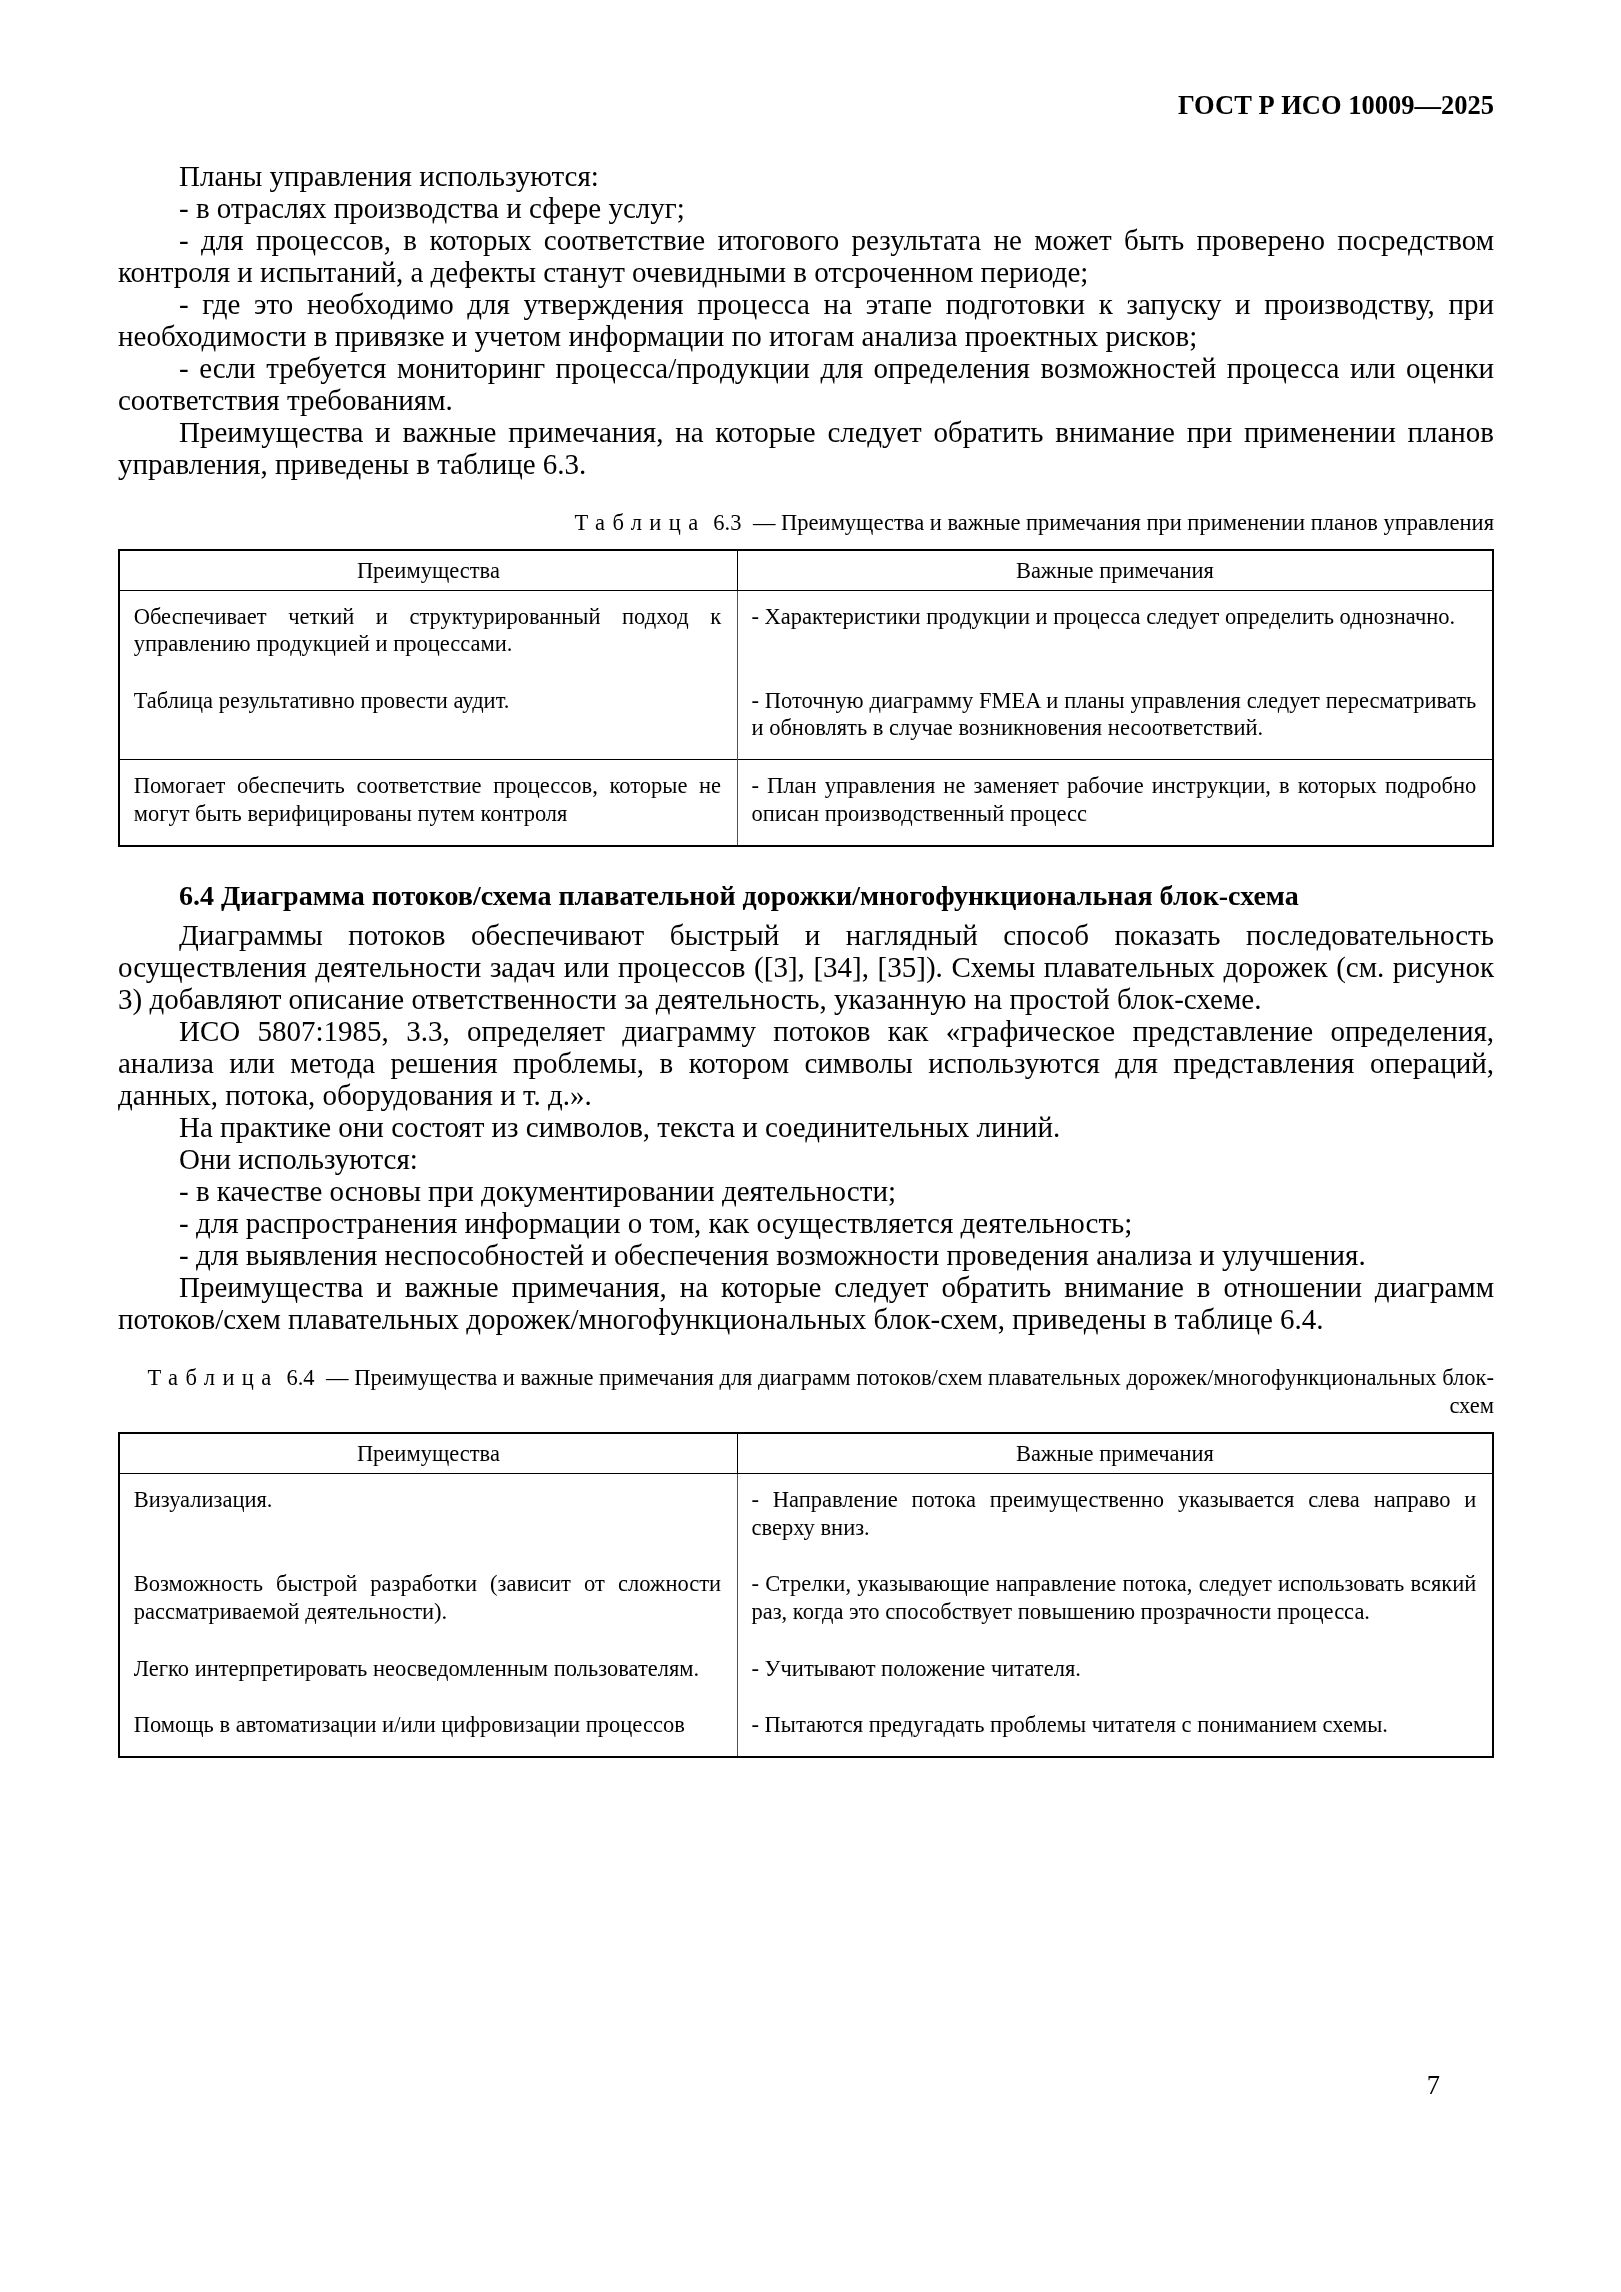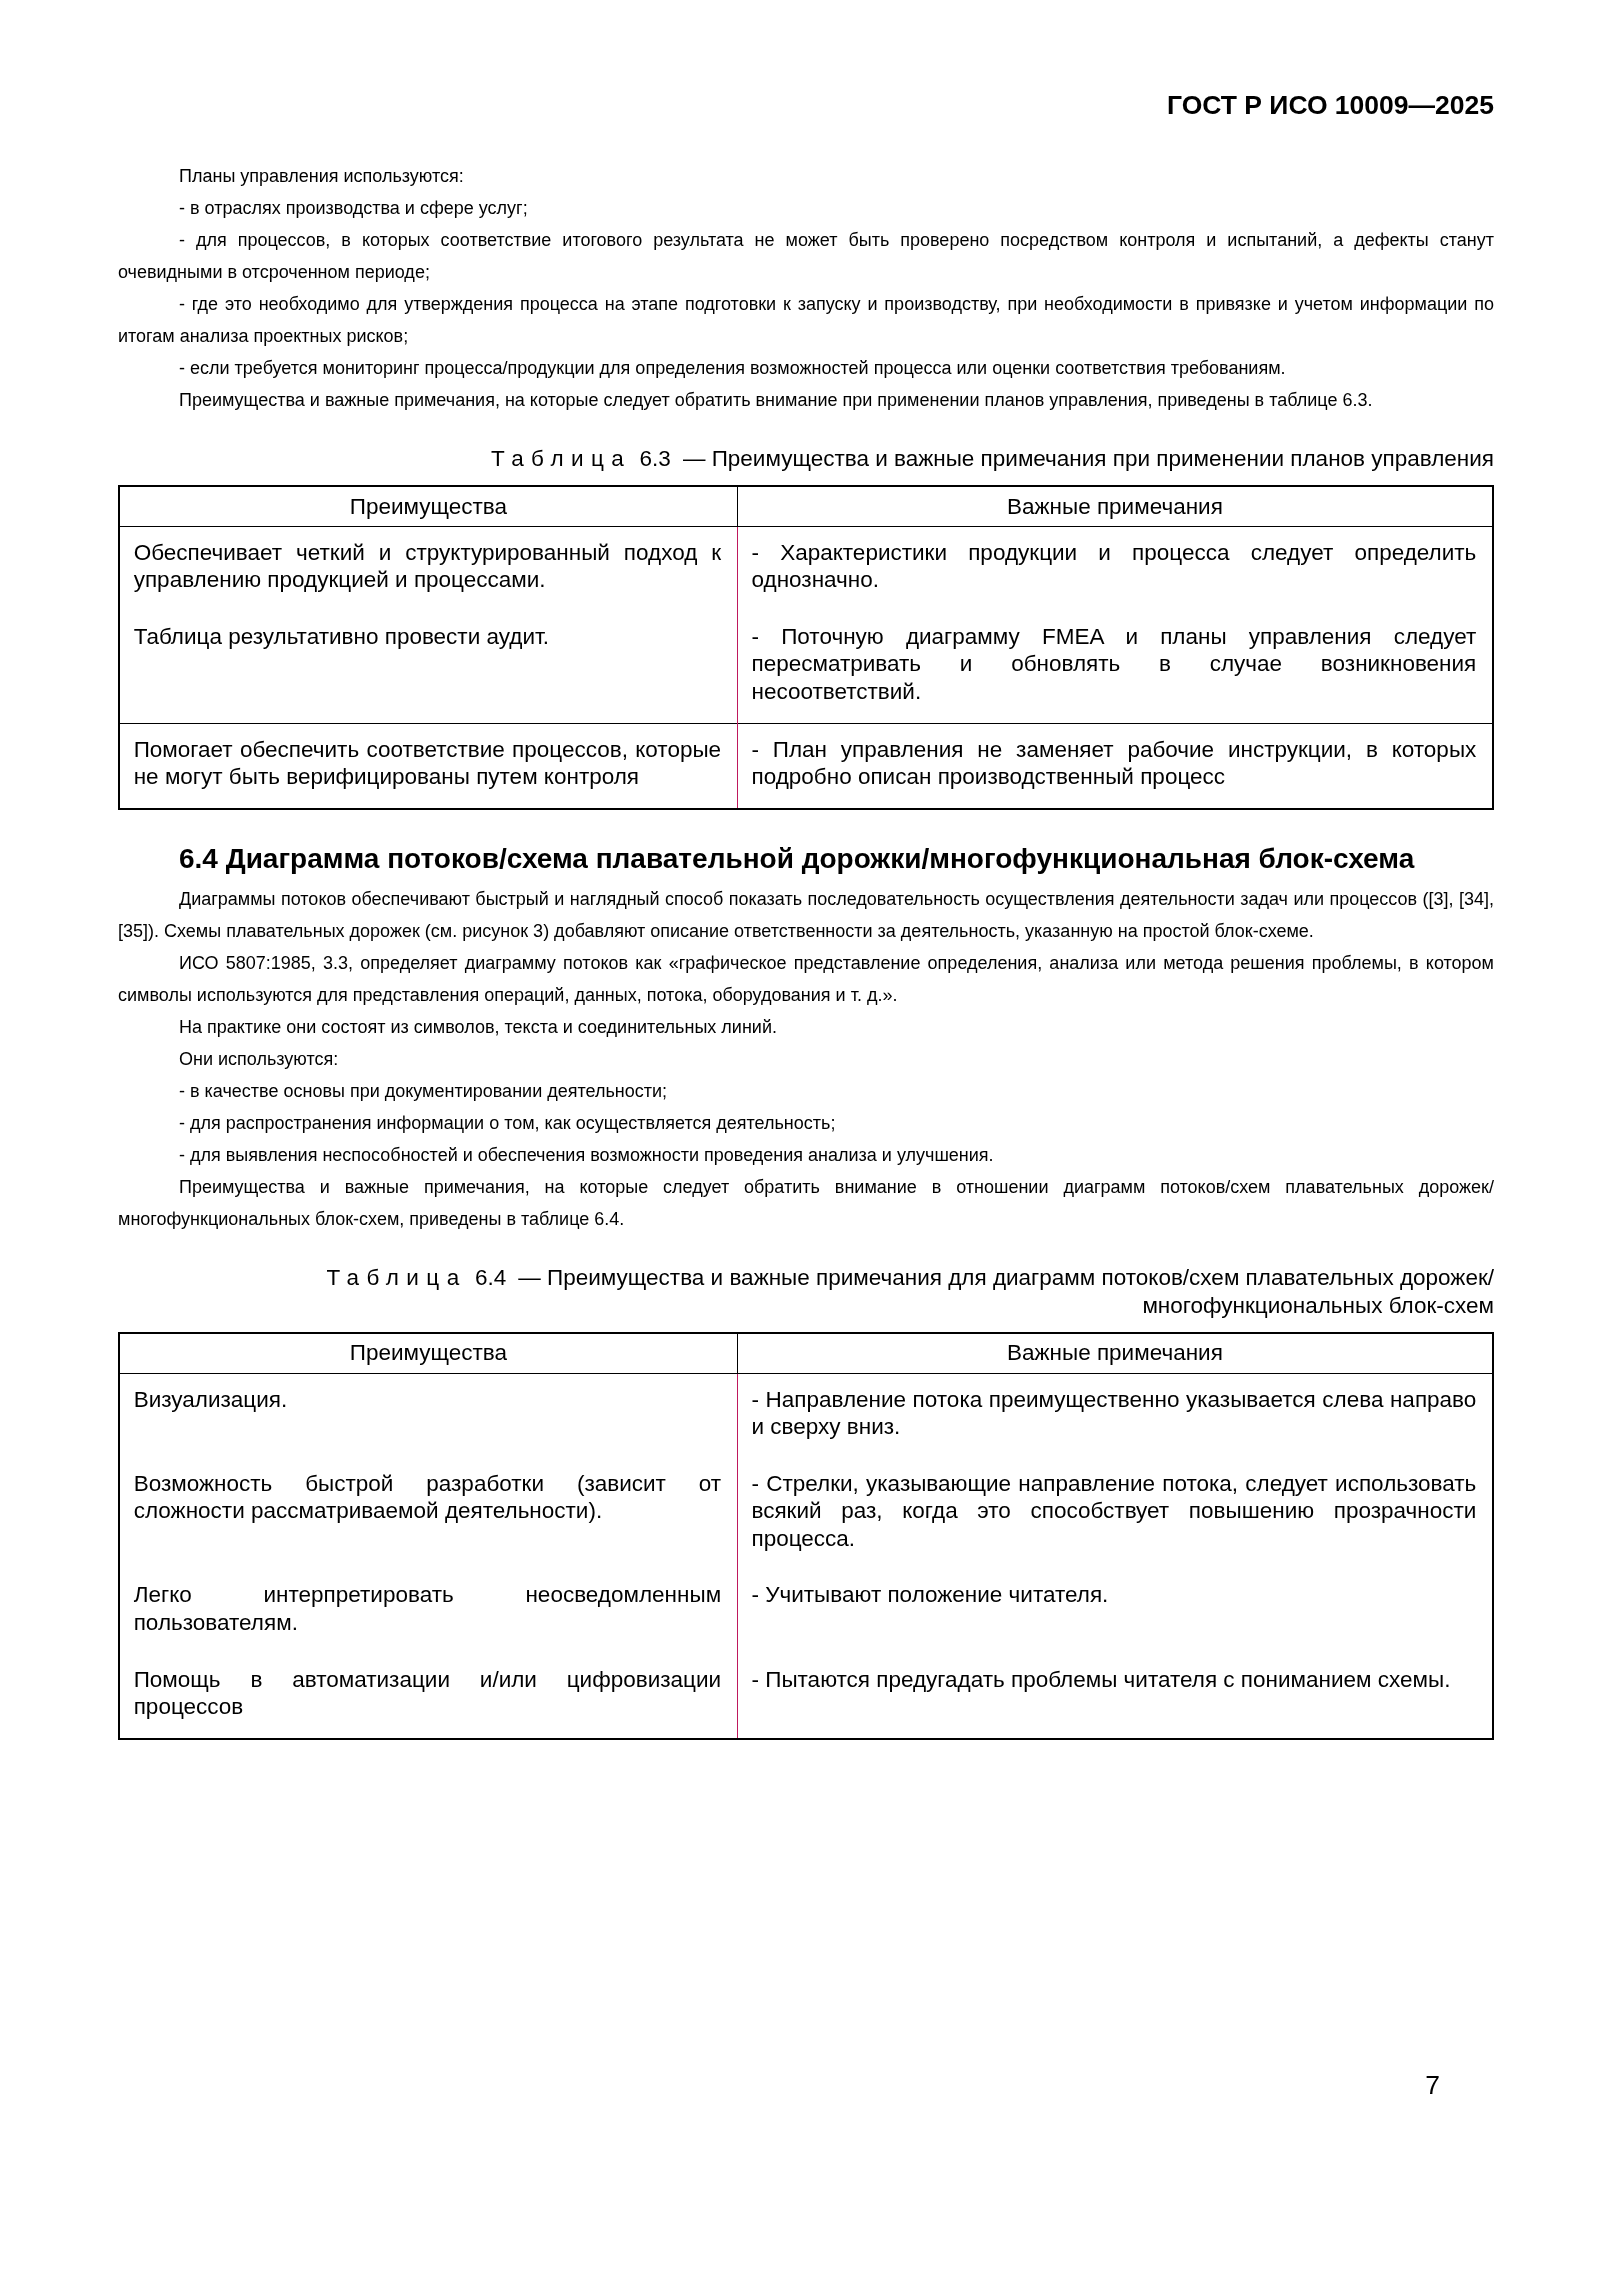--- a/index.html
+++ b/index.html
@@ -2,34 +2,34 @@
 <html lang="ru"><head>
 <meta charset="utf-8">
 <style>
   * { margin:0; padding:0; box-sizing:border-box; }
   html,body { background:#e8e8e8; }
   body { width:1621px; height:2293px; margin:0 auto; }
   .page {
     position:relative;
     width:1621px; height:2293px;
     background:#ffffff;
-    font-family:Liberation Sans, sans-serif;
+    font-family:Liberation Serif, serif;
     color:#000;
     padding:90px 127px 0 118px;
     overflow:hidden;
   }
   .doc-header {
     text-align:right;
     font-weight:700;
     font-size:26.5px;
     line-height:31px;
     margin-bottom:39px;
   }
   .para {
-    font-size:18px;
+    font-size:29px;
     line-height:32px;
     text-align:justify;
     text-indent:61px;
   }
   .section-heading {
     font-size:28px;
     line-height:32px;
     font-weight:700;
     text-indent:61px;
     margin:33px 0 7.8px 0;

